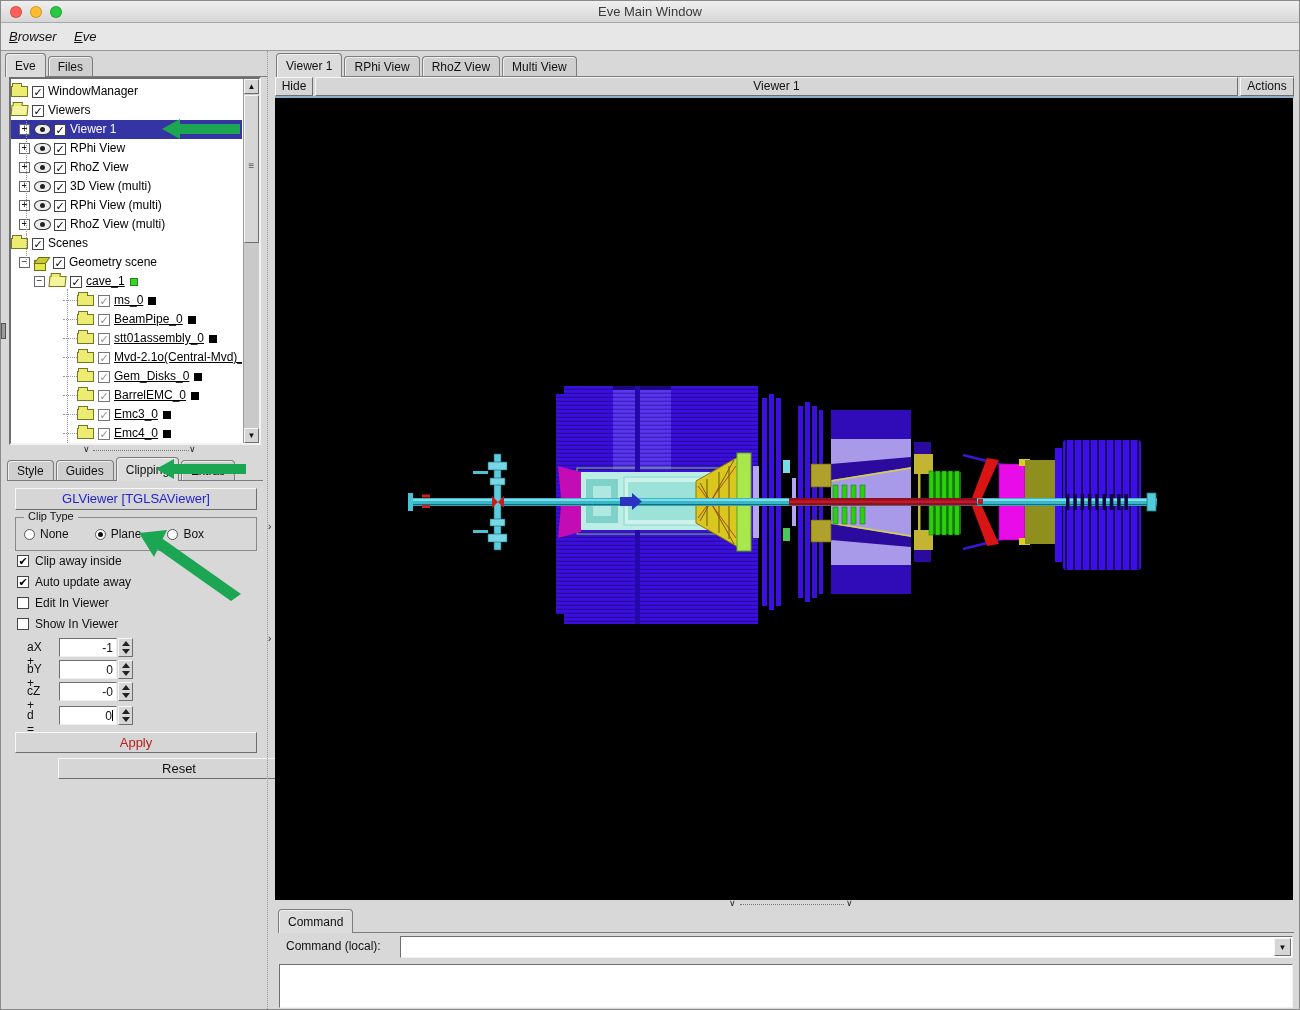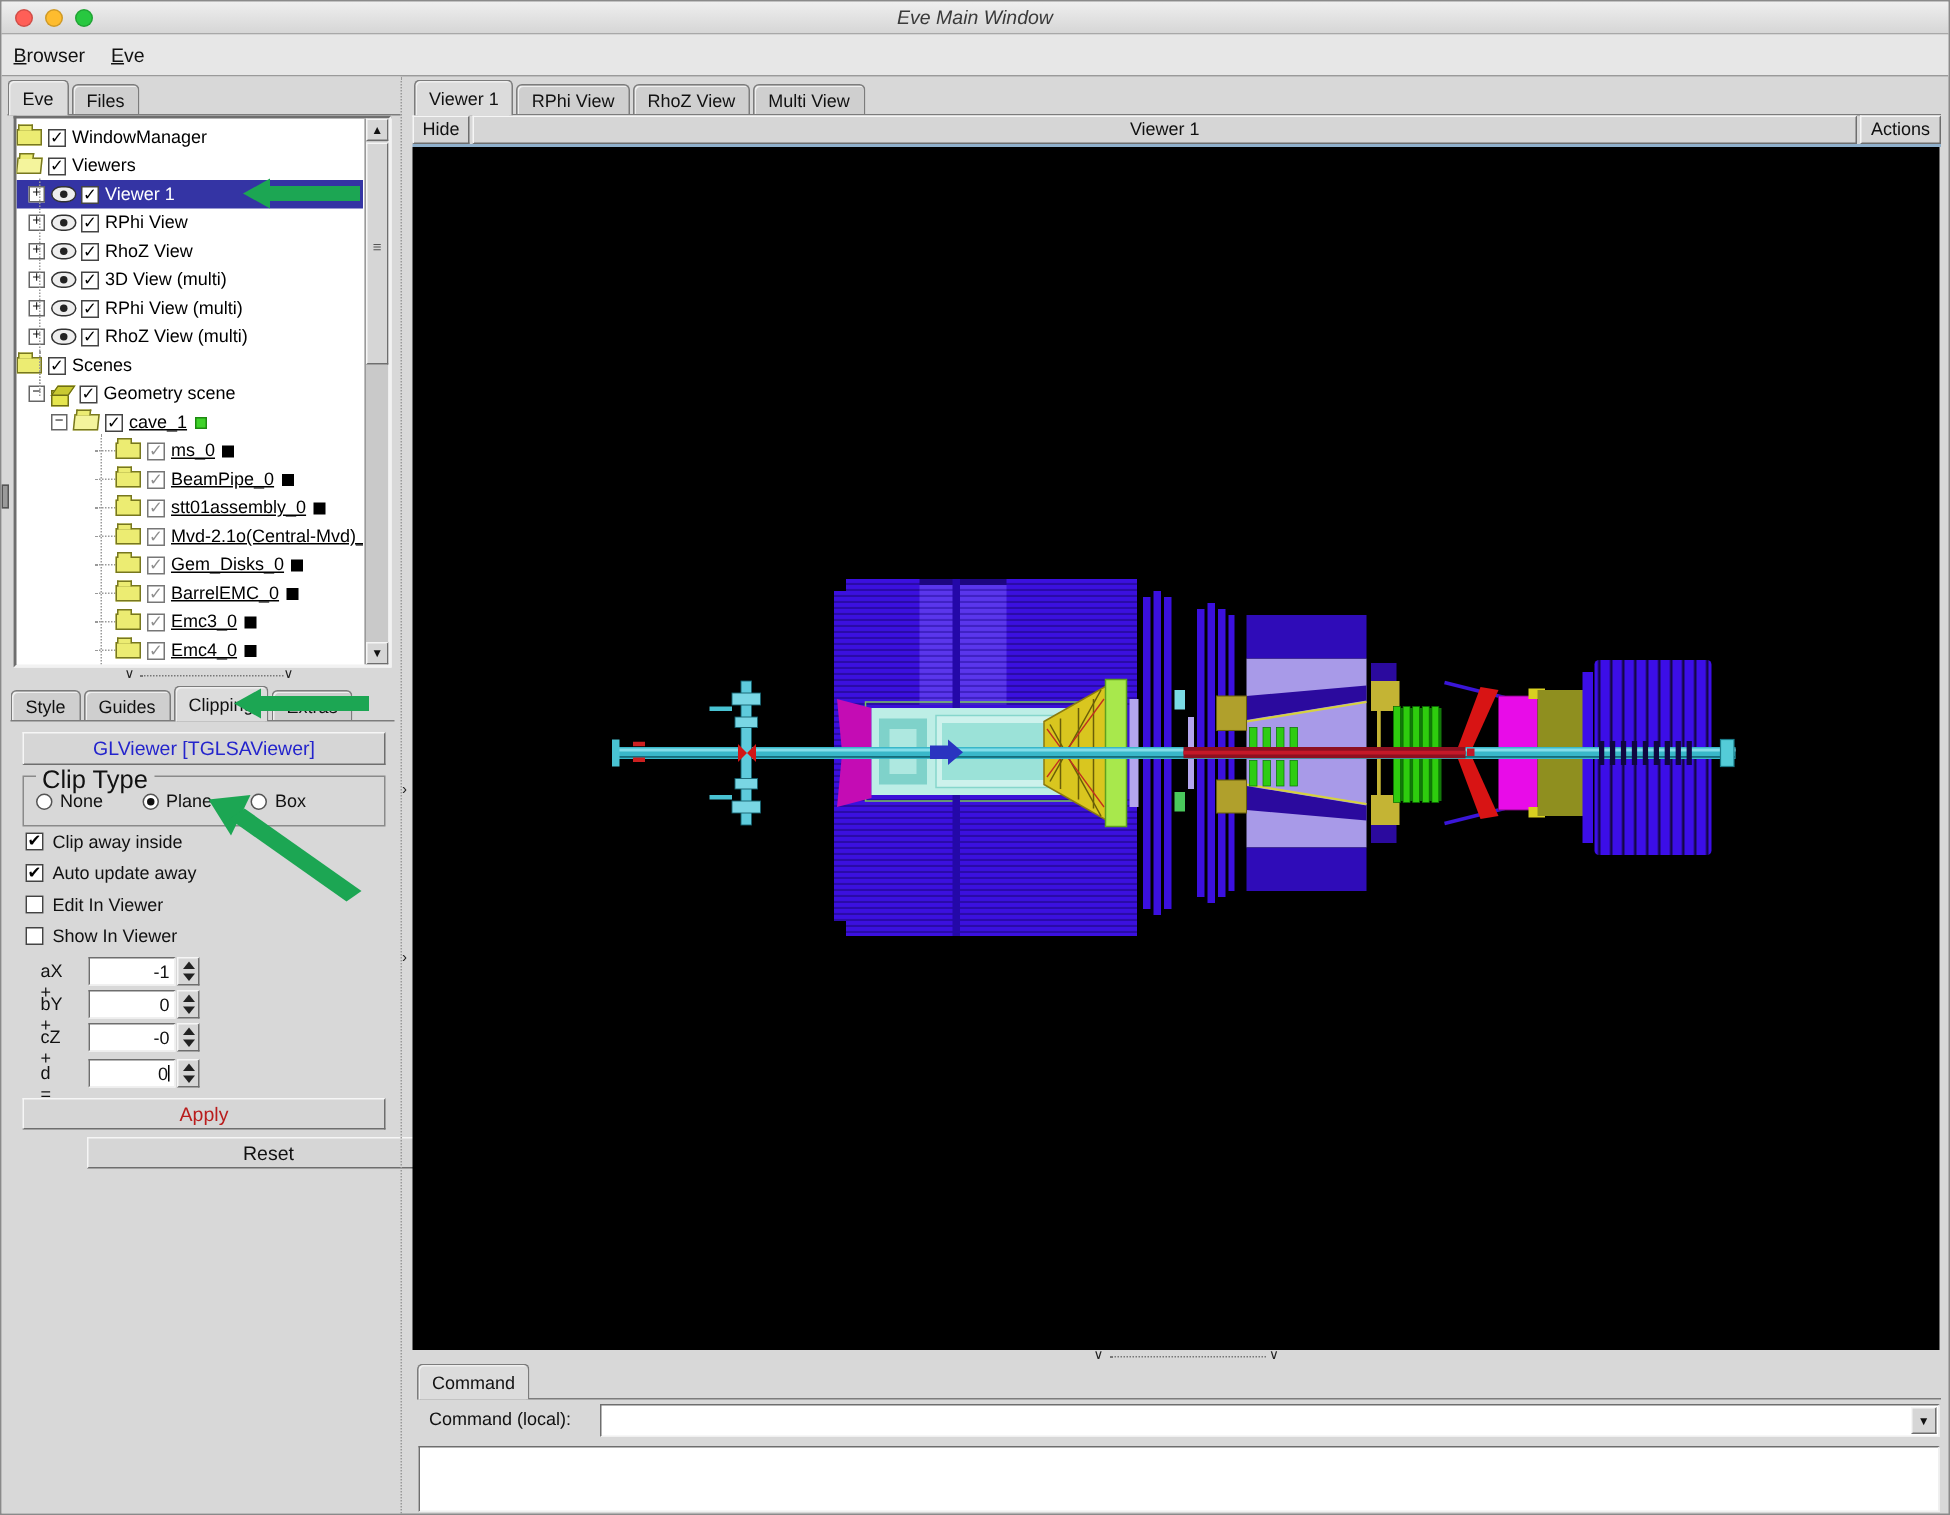--- a/index.html
+++ b/index.html
@@ -8,24 +8,24 @@
   #app { position:relative; width:1300px; height:1010px; background:#d8d8d8; border:1px solid #8a8a8a; overflow:hidden; }
 
   
   .raised { background:#d6d6d6; border:1px solid; border-color:#f6f6f6 #6e6e6e #6e6e6e #f6f6f6; }
   .sunken { background:#ffffff; border:1px solid; border-color:#6e6e6e #f0f0f0 #f0f0f0 #6e6e6e; }
 
   
   #titlebar { position:absolute; left:0; top:0; width:100%; height:22px;
     background:linear-gradient(#efefef,#d6d6d6); border-bottom:1px solid #a8a8a8; }
   .tl-dot { position:absolute; top:5px; width:12px; height:12px; border-radius:50%; border:1px solid rgba(0,0,0,.18); }
-  #win-title { position:absolute; left:0; right:0; top:3px; text-align:center; font-size:13px; color:#3a3a3a;font-style:italic; }
-
-  
-  #menubar { position:absolute; left:0; top:22px; width:100%; height:28px; background:#e7e7e7; border-bottom:1px solid #9a9a9a; }
+  #win-title { position:absolute; left:0; right:0; top:3px; text-align:center; font-size:13px; color:#3a3a3a; }
+
+  
+  #menubar { position:absolute; left:0; top:22px; width:100%; height:28px; background:#e7e7e7; border-bottom:1px solid #9a9a9a;font-style:italic; }
   .menu-item { display:inline-block; margin:6px 0 0 14px; font-size:13px; cursor:default; }
   .menu-item::first-letter { text-decoration:underline; }
 
   
   .tabbar { position:absolute; display:flex; align-items:flex-end; border-bottom:1px solid #7c7c7c; }
   .xtab { height:20px; padding:3px 9px 2px 9px; background:#cfcfcf; border:1px solid #7c7c7c; border-bottom:none;
     border-radius:4px 4px 0 0; margin-right:2px; box-shadow:inset 1px 1px 0 #efefef; font-size:12px; white-space:nowrap; position:relative; }
   .xtab.active { background:#dcdcdc; height:24px; padding-top:5px; z-index:3; margin-bottom:-1px; }
 
   
@@ -67,21 +67,21 @@
   
   .h-split { position:absolute; height:9px; }
   .h-split .dotline { position:absolute; top:4px; border-top:1px dotted #777; }
   .h-split .vmark { position:absolute; top:-2px; font-size:9px; color:#222; }
 
   
   #clip-tabs { left:6px; top:408px; right:4px; height:22px; }
   .clip-el { position:absolute; left:14px; width:242px; }
   #glviewer-btn { top:437px; height:22px; text-align:center; font-size:13px; line-height:20px; color:var(--link-blue); }
   #clip-group { top:466px; height:34px; border:1px solid #8a8a8a; background:transparent; }
-  #clip-group-label { position:absolute; top:-8px; left:8px; background:#d8d8d8; padding:0 4px; font-size:17px; }
+  #clip-group-label { position:absolute; top:-8px; left:8px; background:#d8d8d8; padding:0 4px; font-size:11px; }
   .radio-row { position:absolute; top:9px; left:8px; right:4px; display:flex; gap:26px; }
   .radio-opt { display:flex; align-items:center; gap:5px; }
   .radio-circ { width:11px; height:11px; border-radius:50%; background:#fff; border:1px solid #555; position:relative; }
   .radio-circ.on::before { content:""; position:absolute; left:2px; top:2px; width:5px; height:5px; border-radius:50%; background:#111; }
   .cb-row { position:absolute; left:16px; height:14px; display:flex; align-items:center; gap:6px; font-size:12px; }
   .cb-box { width:12px; height:12px; background:#fff; border:1px solid #444; font-size:11px; line-height:11px; text-align:center; font-weight:bold; color:transparent; }
   .cb-box.on { color:#000; }
   .field-row { position:absolute; left:14px; height:19px; font-size:12px; }
   .field-label { position:absolute; left:0; top:2px;margin-left:12px; }
   .field-box { position:absolute; left:44px; top:0; width:58px; height:19px; text-align:right; padding:2px 3px 0 0; font-size:12px; }

